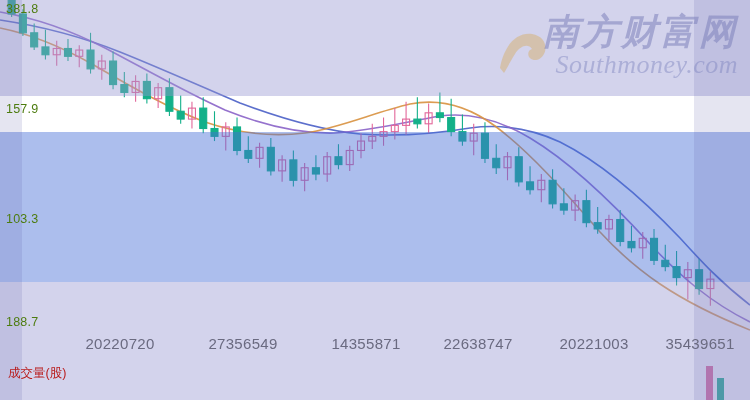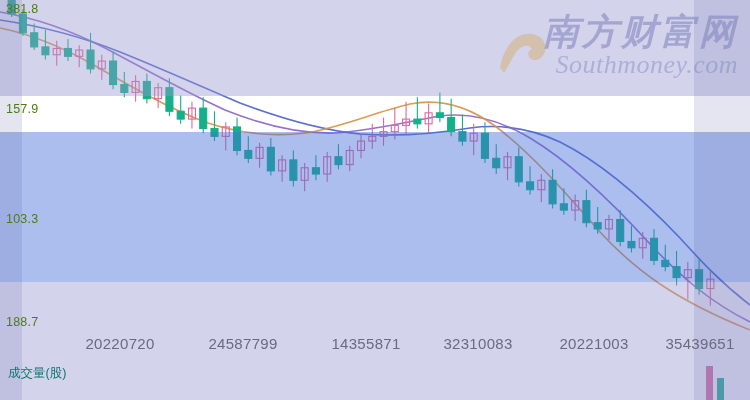--- a/index.html
+++ b/index.html
@@ -77,21 +77,21 @@
     letter-spacing: 0.3px;
     white-space: nowrap;
     transform: translateX(-50%);
     text-align: right;
   }
   #volume-caption {
     position: absolute;
     left: 8px;
     top: 365px;
     font-size: 12.5px;
-    color: #0f766e;
+    color: #b91c1c;
     white-space: nowrap;
   }
 
   
   #overlay-title {
     position: absolute;
     left: 0; top: 133px;
     width: 750px; height: 118px;
     display: flex;
     align-items: center;
@@ -440,23 +440,23 @@
   <div class="band" id="band-bottom"></div>
   <div id="gutter-left"></div>
   <div id="gutter-right"></div>
 
   <div class="y-label" style="top:2px">381.8</div>
   <div class="y-label" style="top:102px">157.9</div>
   <div class="y-label" style="top:212px">103.3</div>
   <div class="y-label" style="top:315px">188.7</div>
 
   <div class="x-label" style="left:120px">20220720</div>
-  <div class="x-label" style="left:243px">24587799</div>
+  <div class="x-label" style="left:243px">27356549</div>
   <div class="x-label" style="left:366px">14355871</div>
-  <div class="x-label" style="left:478px">32310083</div>
+  <div class="x-label" style="left:478px">22638747</div>
   <div class="x-label" style="left:594px">20221003</div>
   <div class="x-label" style="left:700px">35439651</div>
 
   <div id="volume-caption">成交量(股)</div>
 
 
   <div id="watermark">
     <svg id="watermark-swoosh" viewBox="0 0 92 46">
       <path d="M2,40 C6,18 18,4 34,6 C46,8 50,18 46,26 C43,32 36,34 32,30
                C29,27 30,22 34,21 C30,15 22,18 17,26 C12,34 9,40 6,45 Z" fill="rgba(214,178,122,0.55)"></path>

